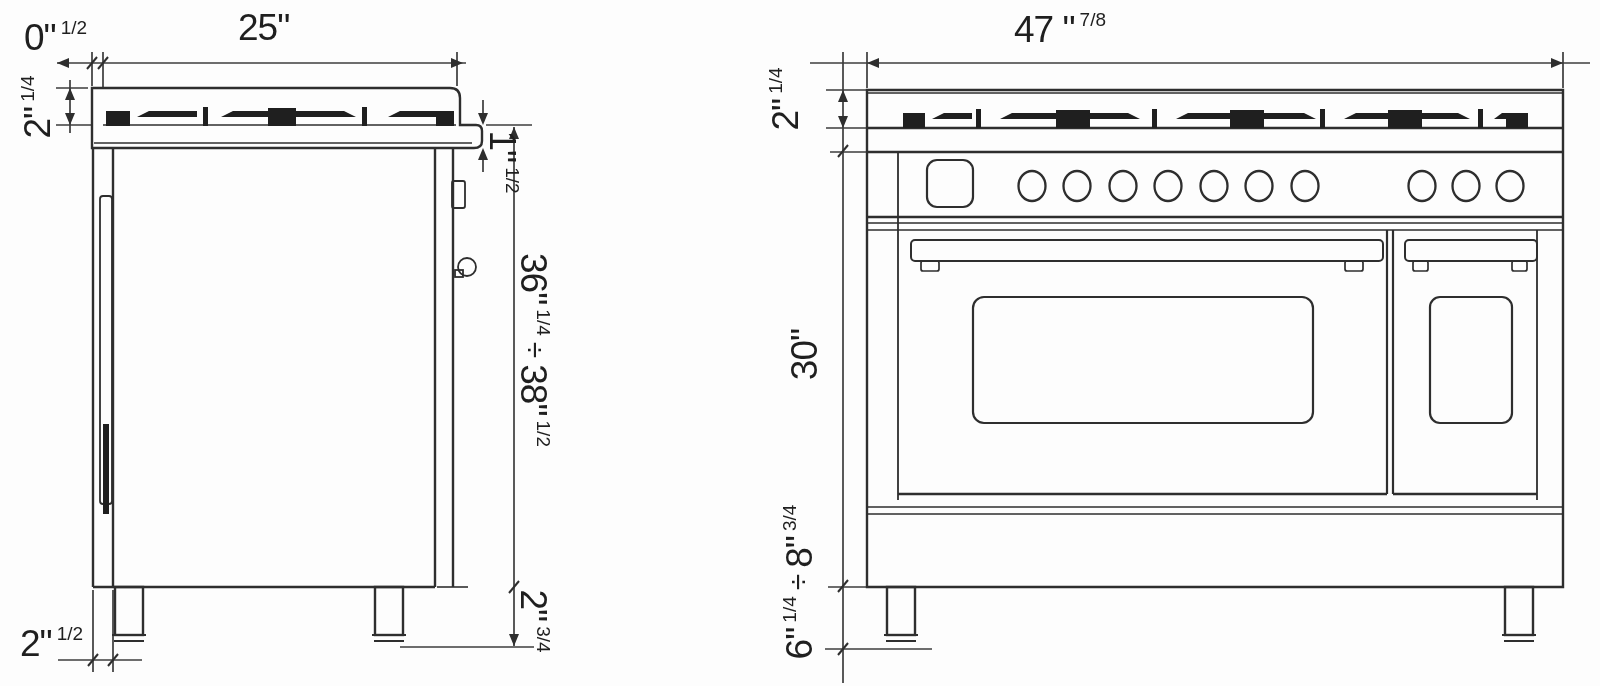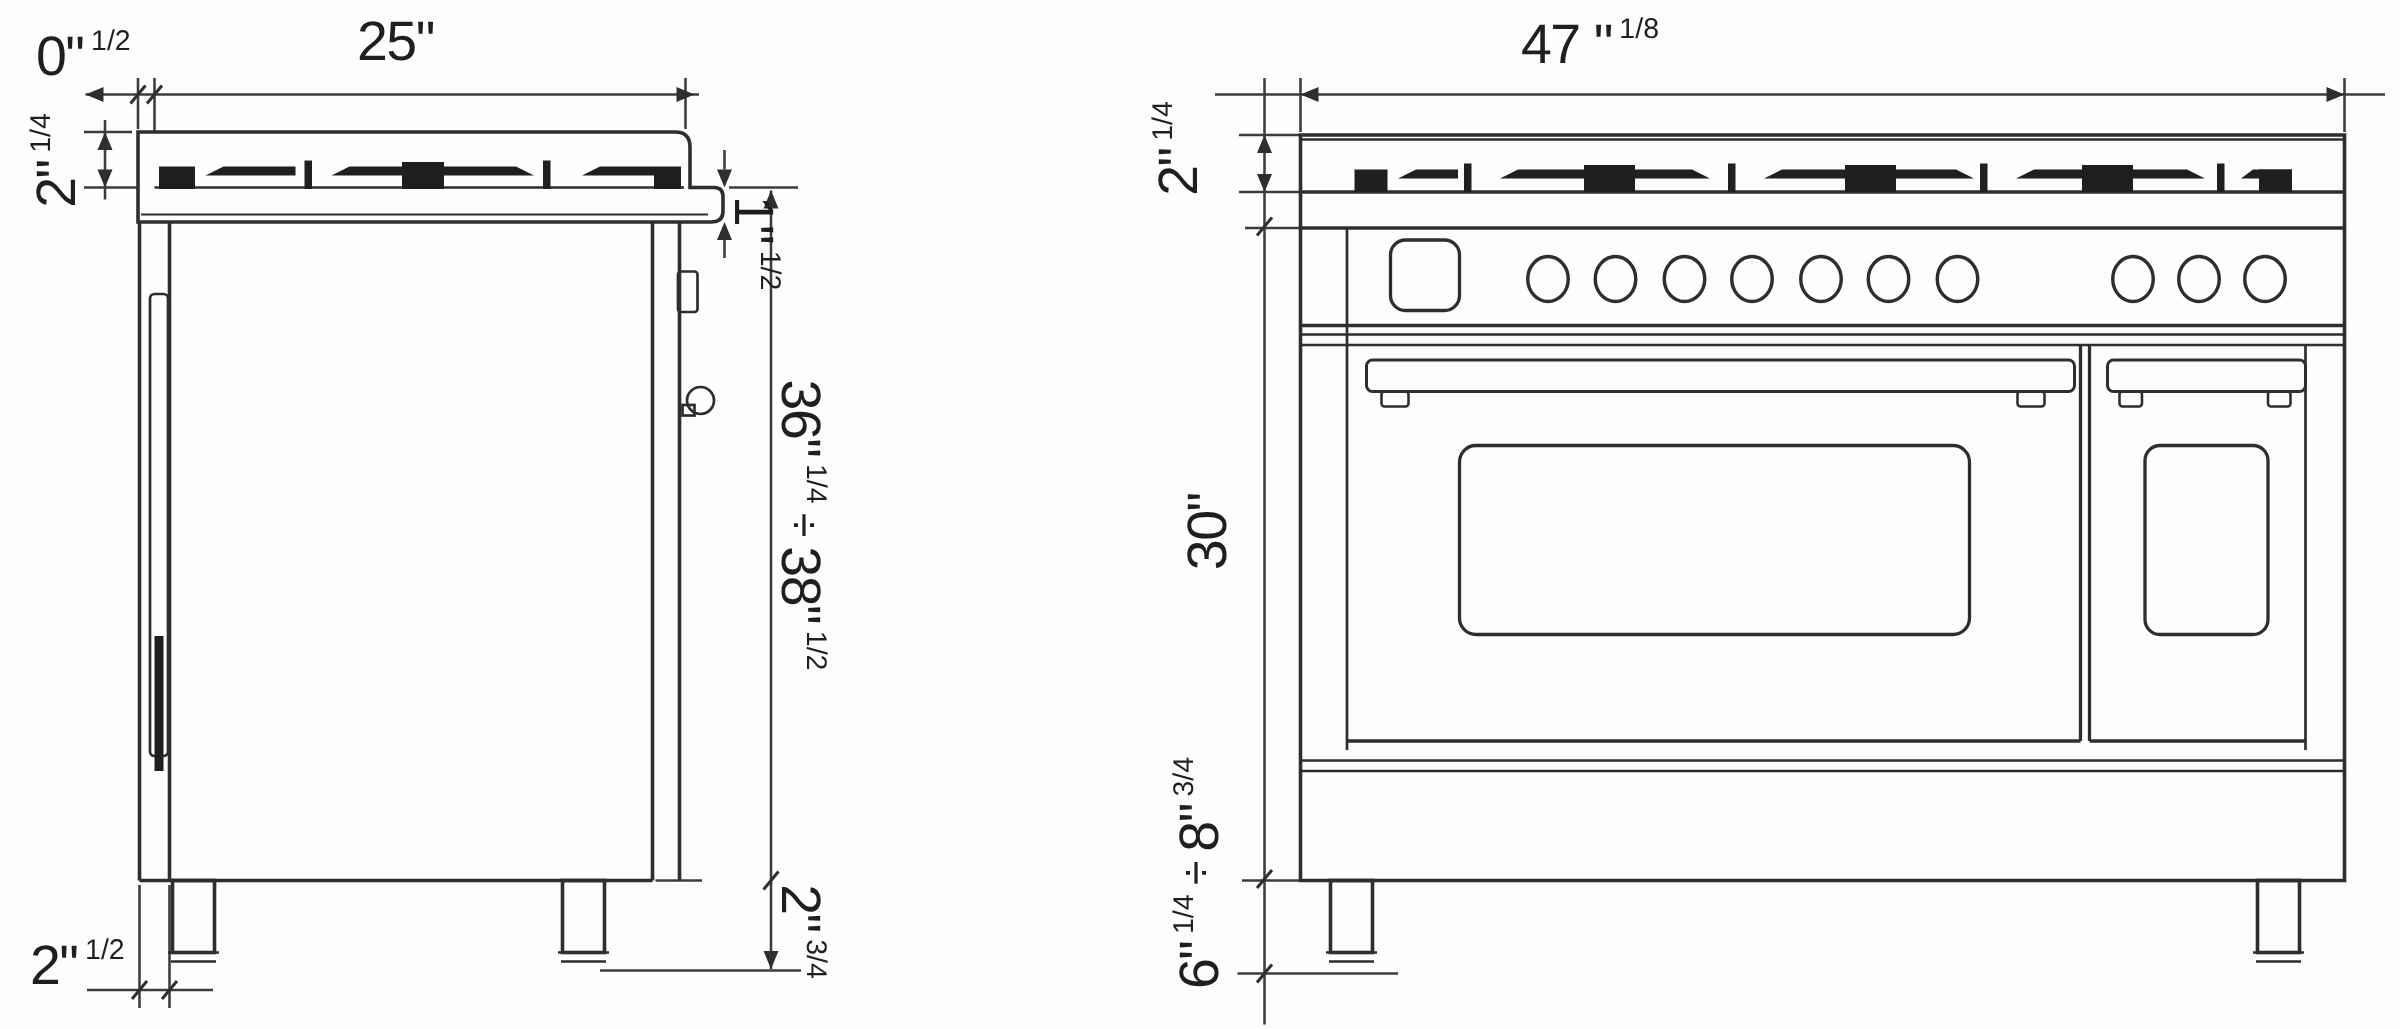--- a/index.html
+++ b/index.html
@@ -231,21 +231,21 @@
       <span class="dsup">3/4</span>
 </div>
 
 <div class="dim-label" style="left:20px;top:624px;">
   <span class="dmain">2"</span>
       <span class="dsup">1/2</span>
 </div>
 
 <div class="dim-label" style="left:995px;top:10px;width:130px;">
   <span class="dmain">47 "</span>
-      <span class="dsup">1/8</span>
+      <span class="dsup">7/8</span>
 </div>
 
 <div class="dim-label rot-ccw" style="left:740px;top:79px;width:92px;">
   <span class="dmain">2"</span>
       <span class="dsup">1/4</span>
 </div>
 
 <div class="dim-label rot-ccw" style="left:759px;top:332px;width:92px;">
   <span class="dmain">30"</span>
       <span class="dsup"></span>

